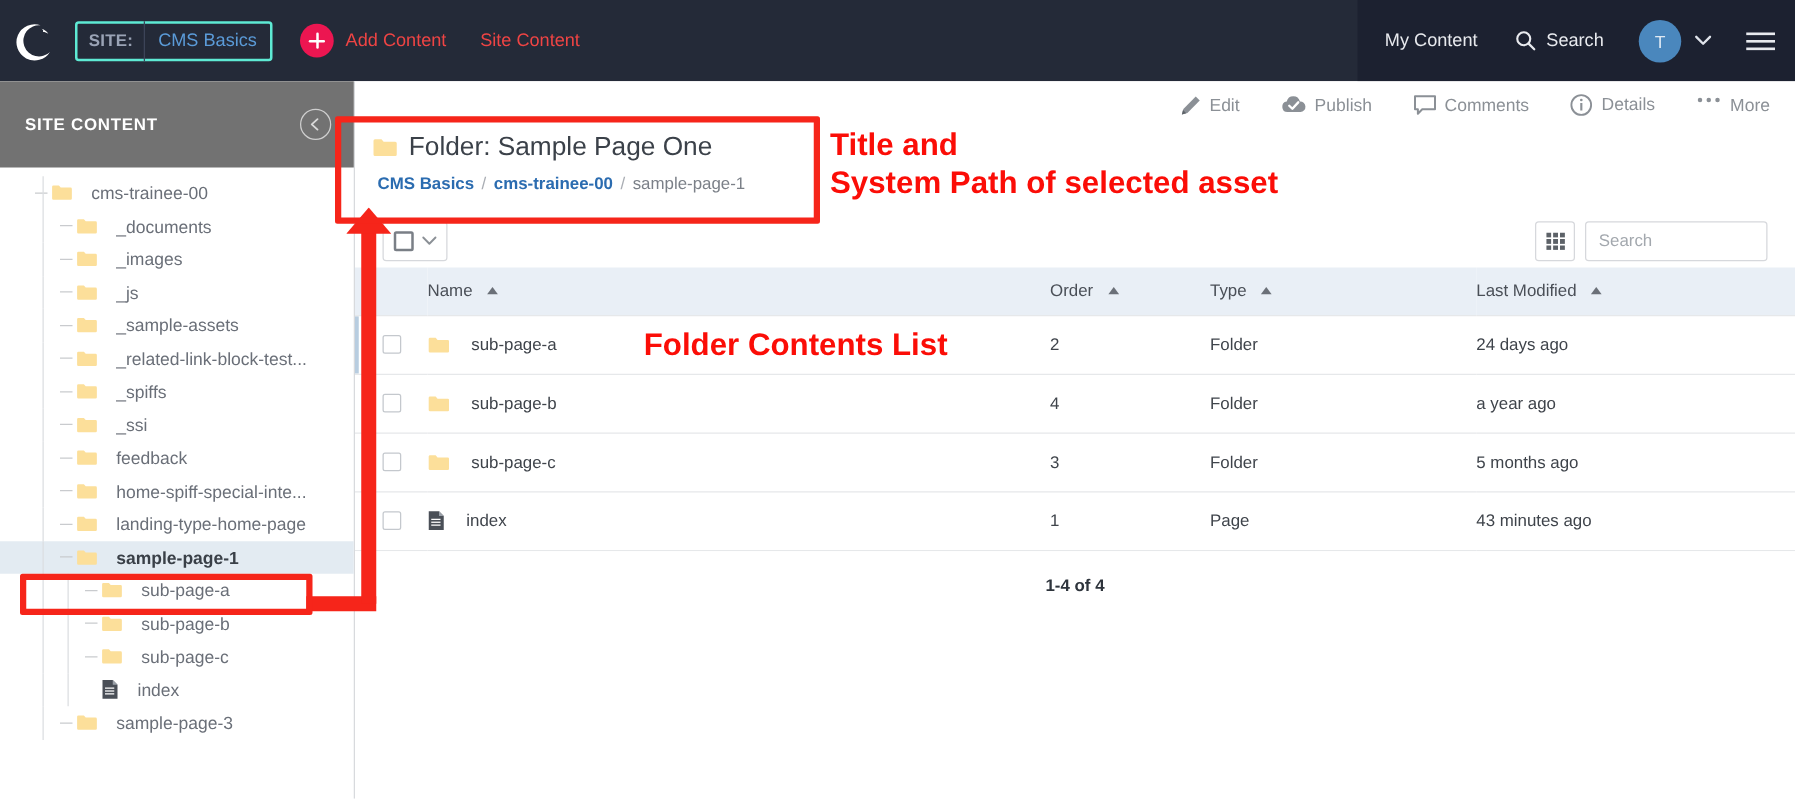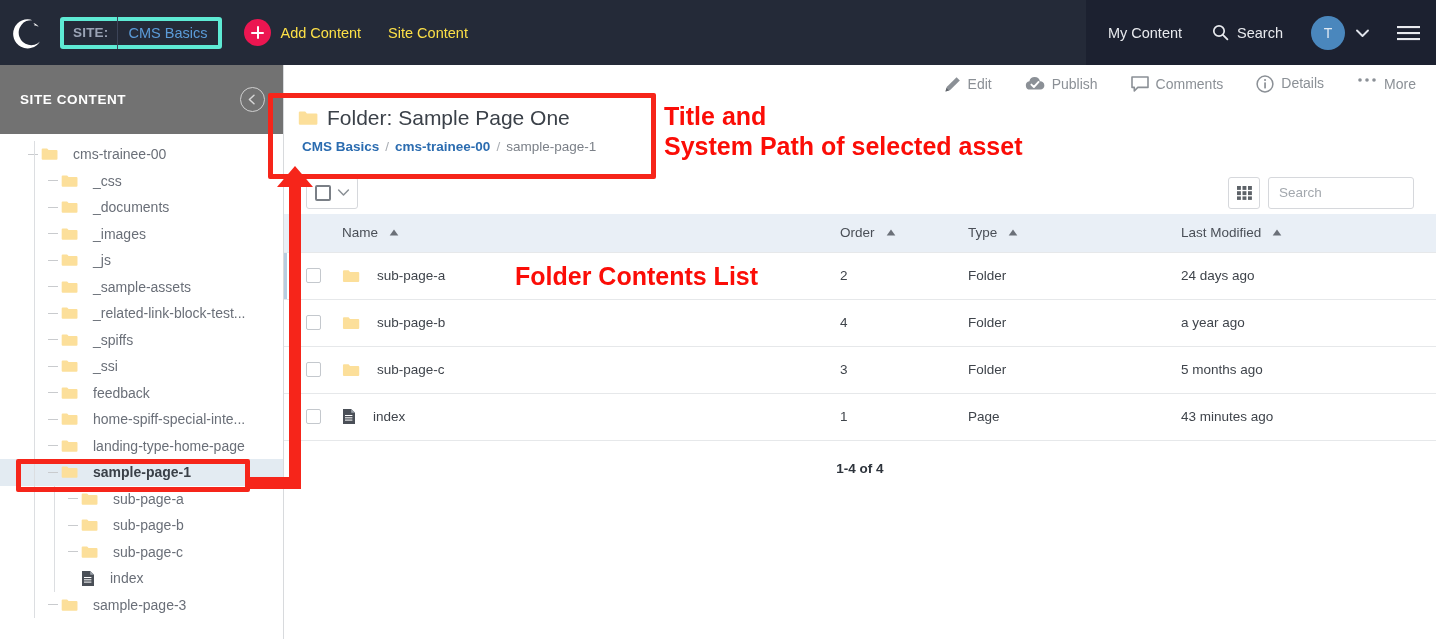--- a/index.html
+++ b/index.html
@@ -23,21 +23,21 @@
   }
   .logo {
     position: relative; z-index: 3;
     width: 46px; height: 46px; margin-left: 8px;
     display: flex; align-items: center; justify-content: center;
   }
   .site-field {
     position: relative; z-index: 3;
     display: flex; align-items: center;
     height: 32px; margin-left: 6px;
-    border: 4px solid #5eead4; border-radius: 3px;
+    border: 2px solid #5eead4; border-radius: 3px;
     background: transparent;
   }
   .site-label {
     color: #9aa3b5; font-size: 13.5px; font-weight: 600;
     padding: 0 8px 0 9px; letter-spacing: .2px;
   }
   .site-divider { width: 1px; height: 32px; background: #3c4458; }
   .site-value {
     color: #5b9bd8; font-size: 14.5px; padding: 0 11px;
     white-space: nowrap;
@@ -50,21 +50,21 @@
   .plus-circle {
     width: 27px; height: 27px; border-radius: 50%;
     background: #ec1651; position: relative; flex: none;
   }
   .plus-circle::before, .plus-circle::after {
     content: ""; position: absolute; background: #fff; border-radius: 1px;
   }
   .plus-circle::before { left: 7px; top: 12.5px; width: 13px; height: 2.6px; }
   .plus-circle::after  { top: 7px; left: 12.2px; height: 13px; width: 2.6px; }
   .topbar-link {
-    color: #fde047; font-size: 14.5px; white-space: nowrap; cursor: pointer;
+    color: #ef4444; font-size: 14.5px; white-space: nowrap; cursor: pointer;
   }
   .site-content-link { position: relative; z-index: 3; margin-left: 27px; }
 
   .topbar-right {
     position: absolute; right: 0; top: 0; height: 65px; z-index: 4;
     display: flex; align-items: center; gap: 0;
   }
   .my-content { color: #e8eaee; font-size: 14.5px; cursor: pointer; margin-right: 30px; }
   .search-grp { display: flex; align-items: center; gap: 8px; cursor: pointer; margin-right: 28px; }
   .search-grp span { color: #e8eaee; font-size: 14.5px; }
@@ -273,31 +273,20 @@
         <div class="tree-row">
           <span class="tree-guide" style="left: 34px;"></span>
           <span class="tree-indent" style="width: 28px;"></span>
           <span class="tree-dash"></span>
           <span style="display: flex; margin-right: 7px;">
             <svg class="folder-ico" width="17" height="14" viewBox="0 0 20 16">
               <path d="M0.8 2.6 a1.2 1.2 0 0 1 1.2-1.2 h5.2 l1.7 2.0 h9.3 a1.2 1.2 0 0 1 1.2 1.2 v9.0 a1.2 1.2 0 0 1 -1.2 1.2 H2 a1.2 1.2 0 0 1 -1.2 -1.2 Z" fill="#fcdf9a"></path>
             </svg>
           </span>
           <span class="tree-label">cms-trainee-00</span>
-        </div>
-        <div class="tree-row">
-          <span class="tree-guide" style="left: 34px;"></span>
-          <span class="tree-indent" style="width: 48px;"></span>
-          <span class="tree-dash"></span>
-          <span style="display: flex; margin-right: 7px;">
-            <svg class="folder-ico" width="17" height="14" viewBox="0 0 20 16">
-              <path d="M0.8 2.6 a1.2 1.2 0 0 1 1.2-1.2 h5.2 l1.7 2.0 h9.3 a1.2 1.2 0 0 1 1.2 1.2 v9.0 a1.2 1.2 0 0 1 -1.2 1.2 H2 a1.2 1.2 0 0 1 -1.2 -1.2 Z" fill="#fcdf9a"></path>
-            </svg>
-          </span>
-          <span class="tree-label">_css</span>
         </div>
         <div class="tree-row">
           <span class="tree-guide" style="left: 34px;"></span>
           <span class="tree-indent" style="width: 48px;"></span>
           <span class="tree-dash"></span>
           <span style="display: flex; margin-right: 7px;">
             <svg class="folder-ico" width="17" height="14" viewBox="0 0 20 16">
               <path d="M0.8 2.6 a1.2 1.2 0 0 1 1.2-1.2 h5.2 l1.7 2.0 h9.3 a1.2 1.2 0 0 1 1.2 1.2 v9.0 a1.2 1.2 0 0 1 -1.2 1.2 H2 a1.2 1.2 0 0 1 -1.2 -1.2 Z" fill="#fcdf9a"></path>
             </svg>
           </span>

